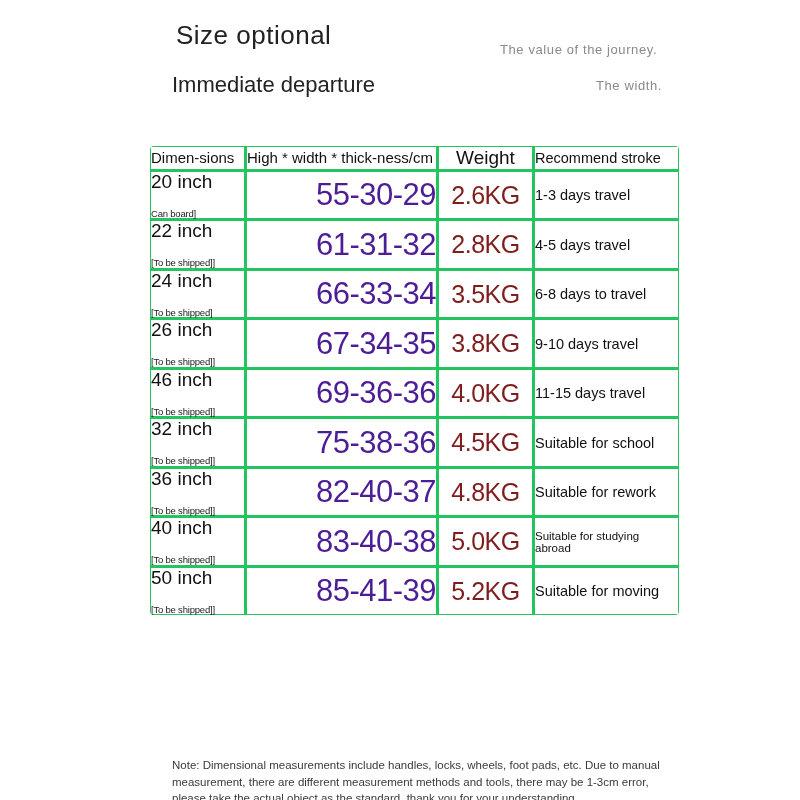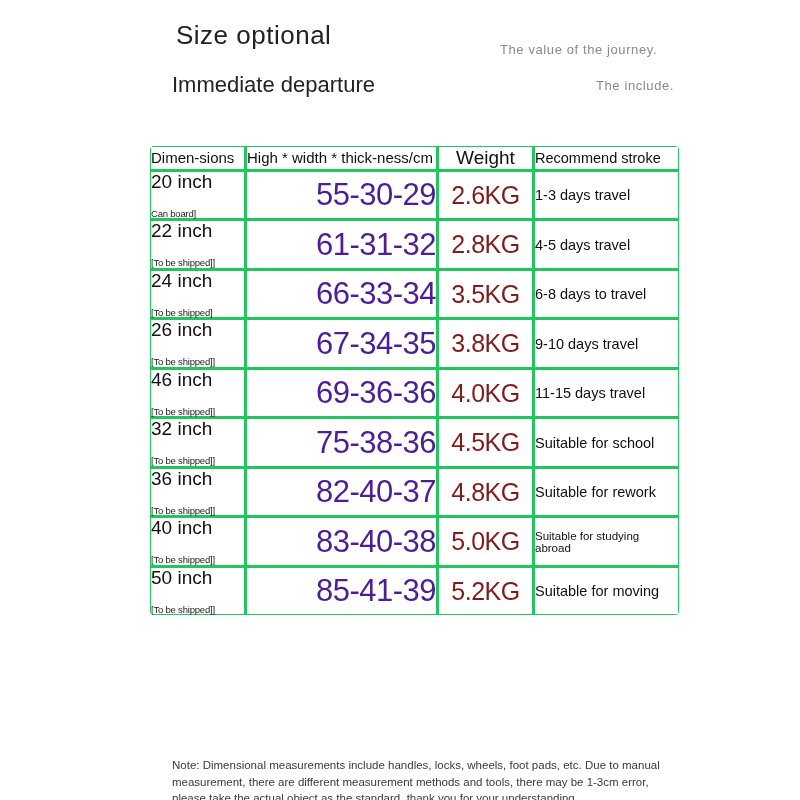--- a/index.html
+++ b/index.html
@@ -143,21 +143,21 @@
     color: #3a3a3a;
     line-height: 1.45;
   }
 </style>
 </head>
 <body>
 
 <div class="headline">Size optional</div>
 <div class="subhead">Immediate departure</div>
 <div class="tag1">The value of the journey.</div>
-<div class="tag2">The include.</div>
+<div class="tag2">The width.</div>
 
 <div class="table-wrap">
   <table class="spec">
     <colgroup>
       <col class="c1">
         <col class="c2">
         <col class="c3">
         <col class="c4">
     </colgroup>
     <thead>

